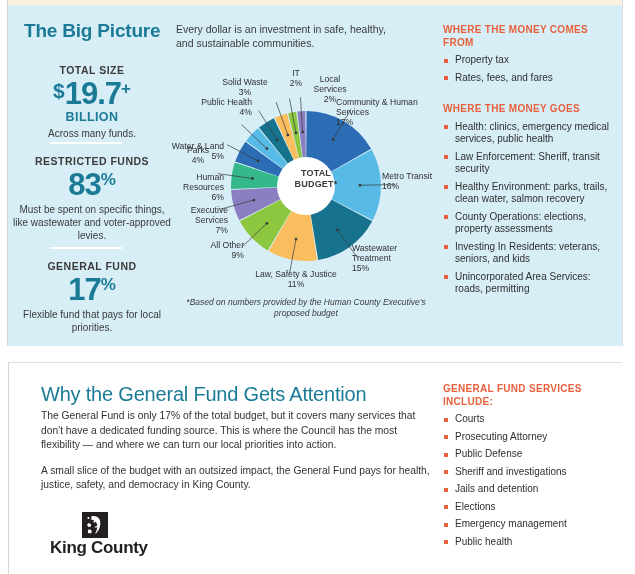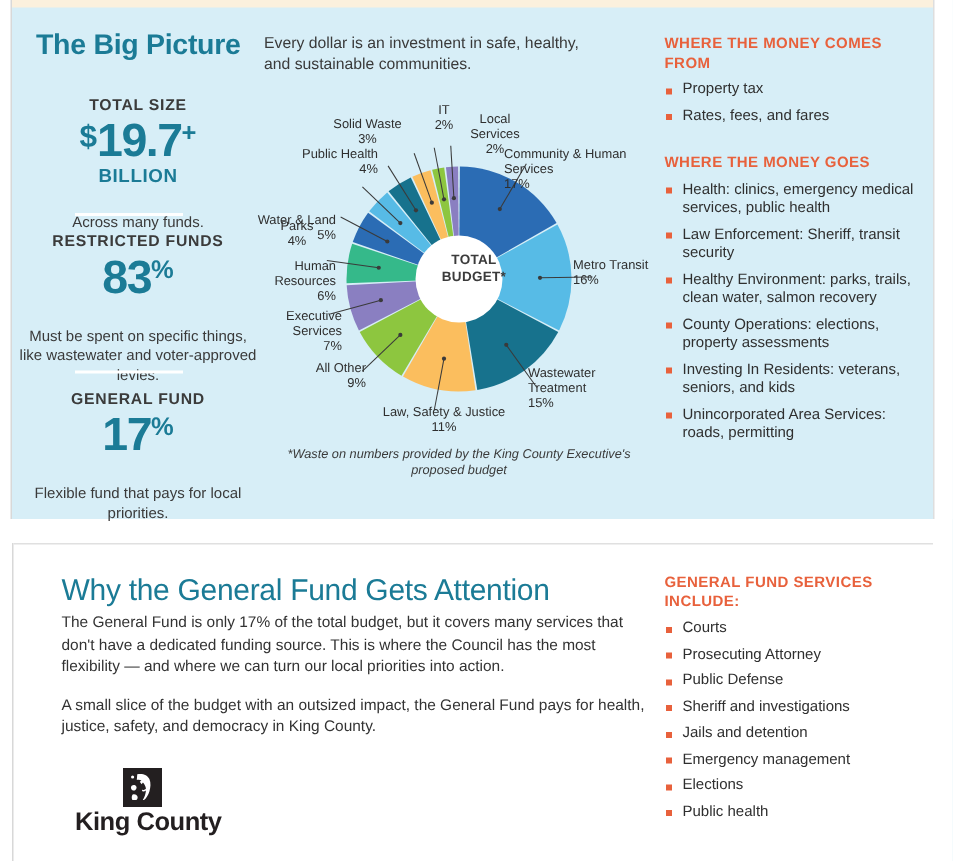--- a/index.html
+++ b/index.html
@@ -125,21 +125,21 @@
     font-size: 12.5px;
     font-weight: bold;
     color: #1b7b96;
     letter-spacing: 0.4px;
     margin-top: 1px;
   }
   .stat-desc {
     font-size: 10px;
     line-height: 13px;
     color: #3a3a3a;
-    margin-top: 18px;
+    margin-top: 3px;
     text-align: center;
   }
   .divider {
     position: absolute;
     left: 50px;
     width: 72px;
     height: 2px;
     background: #ffffff;
   }
 
@@ -408,21 +408,21 @@
   </div>
   <div class="pie-label" style="left:284px; top:68px; width:24px; text-align:center;">
     <div>IT</div>
     <div>2%</div>
   </div>
   <div class="pie-label" style="left:308px; top:74px; width:44px; text-align:center;">
     <div>Local Services</div>
     <div>2%</div>
   </div>
 
-  <div class="pie-note">*Waste on numbers provided by the King County Executive's proposed budget</div>
+  <div class="pie-note">*Based on numbers provided by the Human County Executive's proposed budget</div>
 
   <div class="col-right">
     <div class="sec-head">WHERE THE MONEY COMES FROM</div>
     <ul class="bullets" id="money-in-list">
         <li>Property tax</li>
         <li>Rates, fees, and fares</li>
       </ul>
     <div class="spacer-18"></div>
     <div class="sec-head">WHERE THE MONEY GOES</div>
     <ul class="bullets" id="money-out-list">
@@ -458,19 +458,19 @@
   </div>
 
   <div class="gf-col">
     <div class="sec-head">GENERAL FUND SERVICES INCLUDE:</div>
     <ul class="bullets" id="gf-list">
         <li>Courts</li>
         <li>Prosecuting Attorney</li>
         <li>Public Defense</li>
         <li>Sheriff and investigations</li>
         <li>Jails and detention</li>
+        <li>Elections</li>
         <li>Emergency management</li>
-        <li>Elections</li>
         <li>Public health</li>
       </ul>
   </div>
 
 </div>
 
 </body></html>

